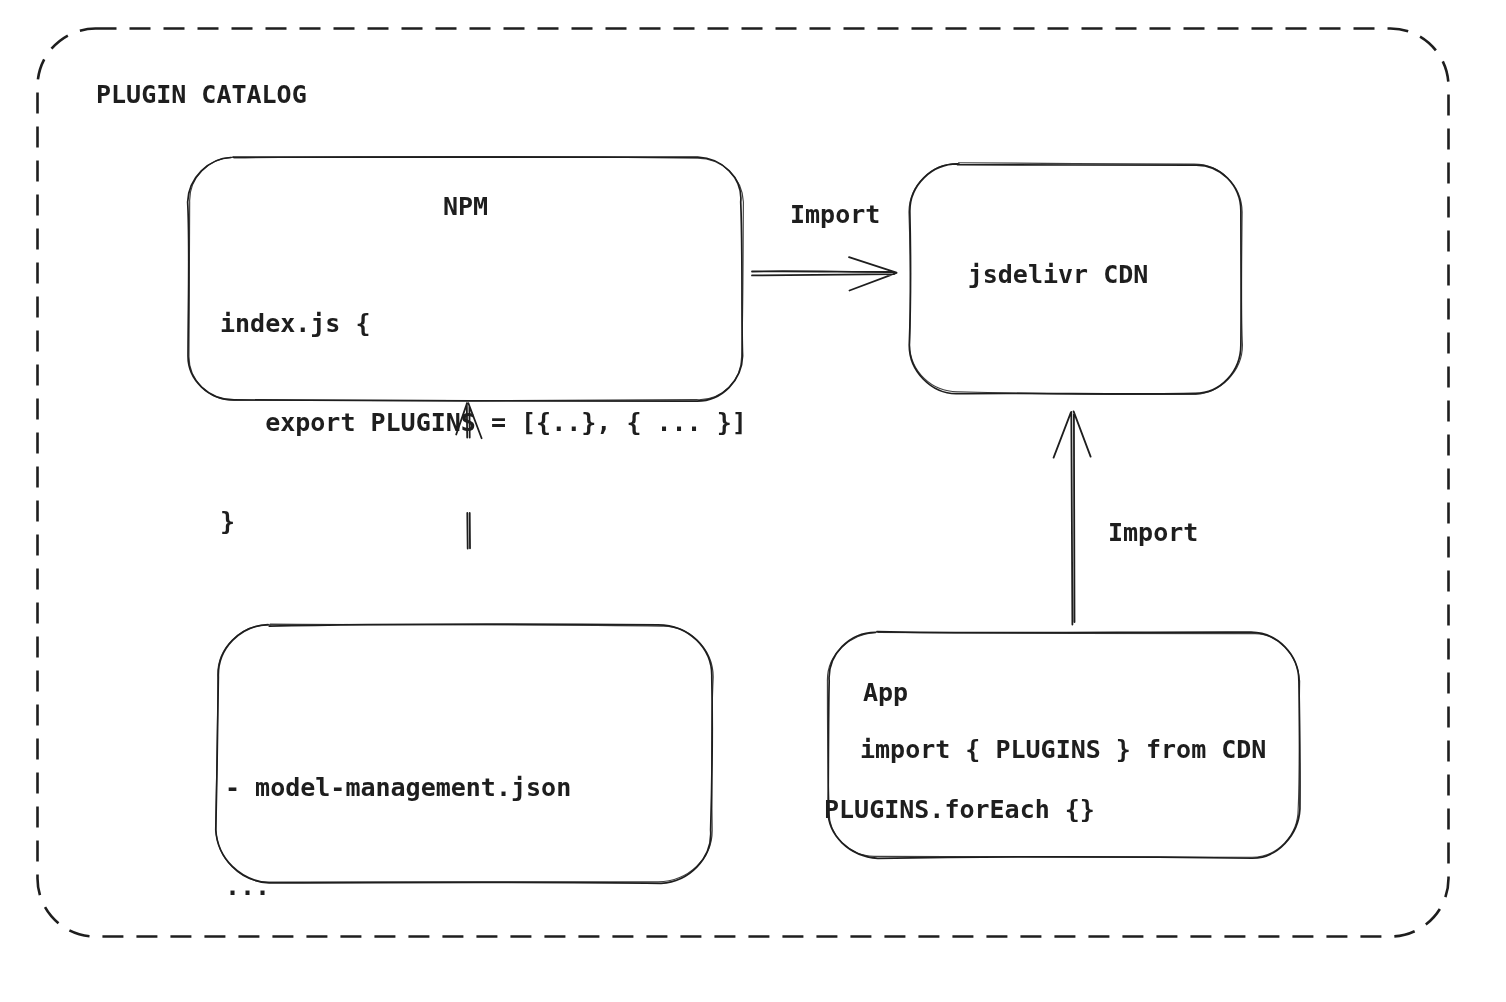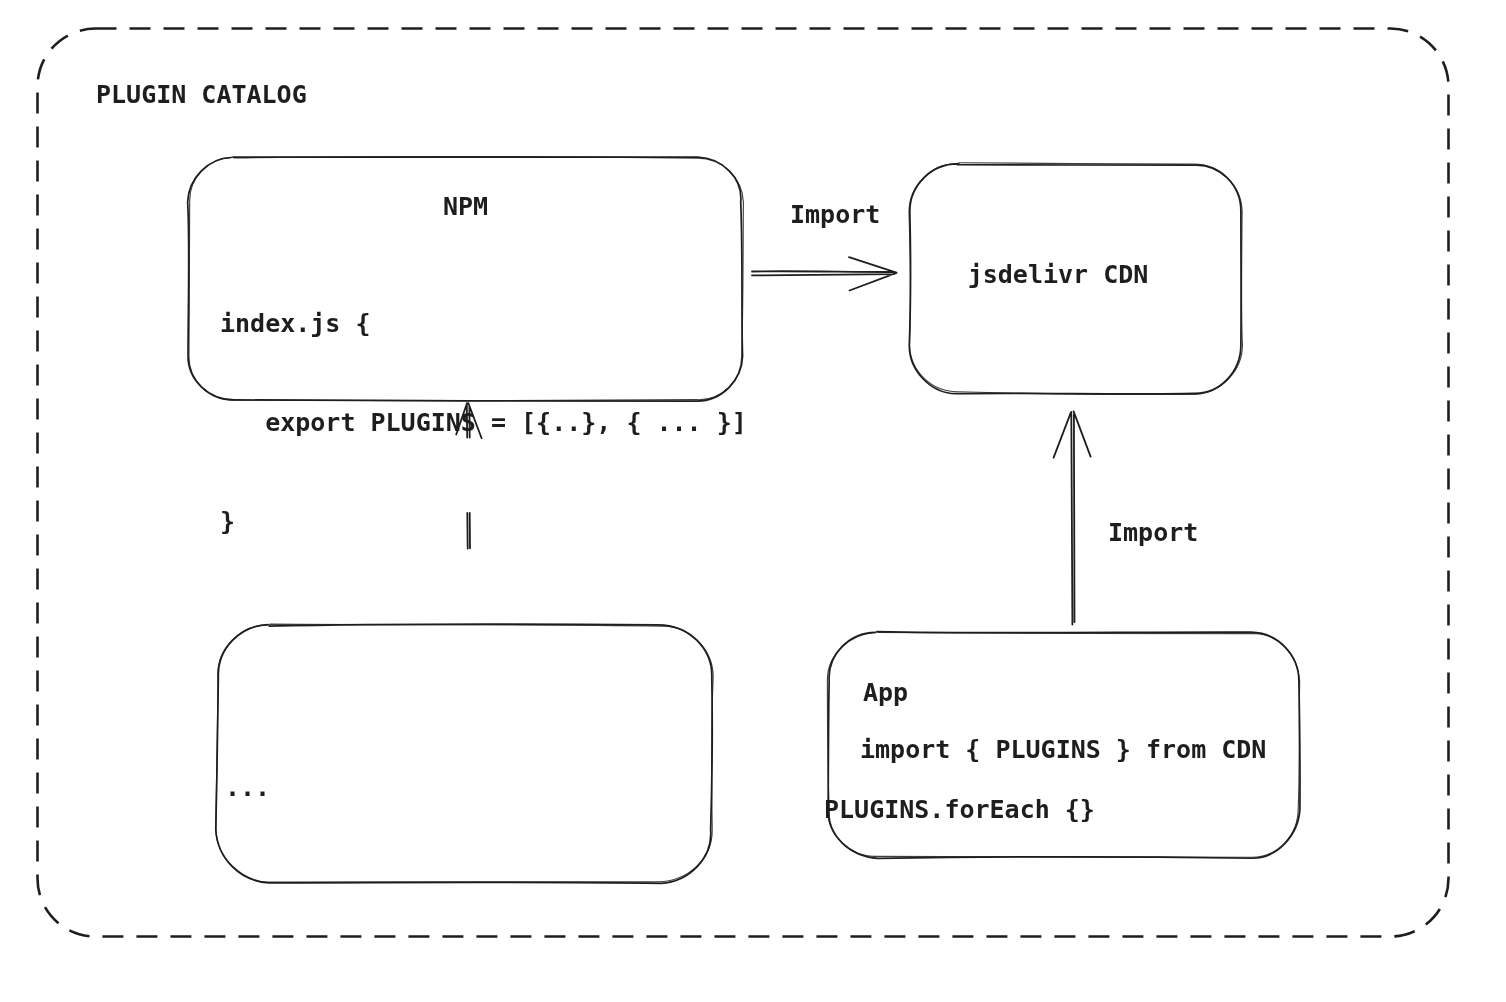--- a/index.html
+++ b/index.html
@@ -85,20 +85,21 @@
 
   <div class="txt" style="left:790px;top:198px">Import</div>
 
   <div class="txt center" style="left:910px;top:258px;width:296px">jsdelivr CDN</div>
 
   <div class="txt center" style="left:339px;top:445px;width:260px">
   </div>
 
 
   <div class="txt" style="left:225px;top:705px">
+    <div>- model-management.json</div>
     <div>...</div>
   </div>
 
   <div class="txt" style="left:1108px;top:516px">Import</div>
 
   <div class="txt" style="left:863px;top:676px">App</div>
   <div class="txt" style="left:860px;top:733px">import { PLUGINS } from CDN</div>
   <div class="txt" style="left:824px;top:793px">PLUGINS.forEach {}</div>
 
 </div>

